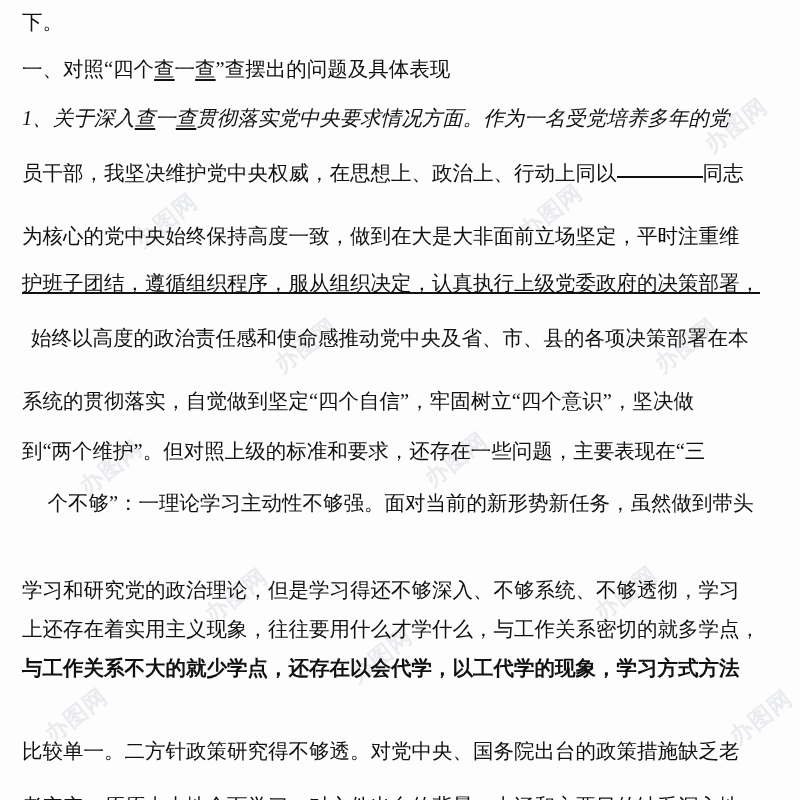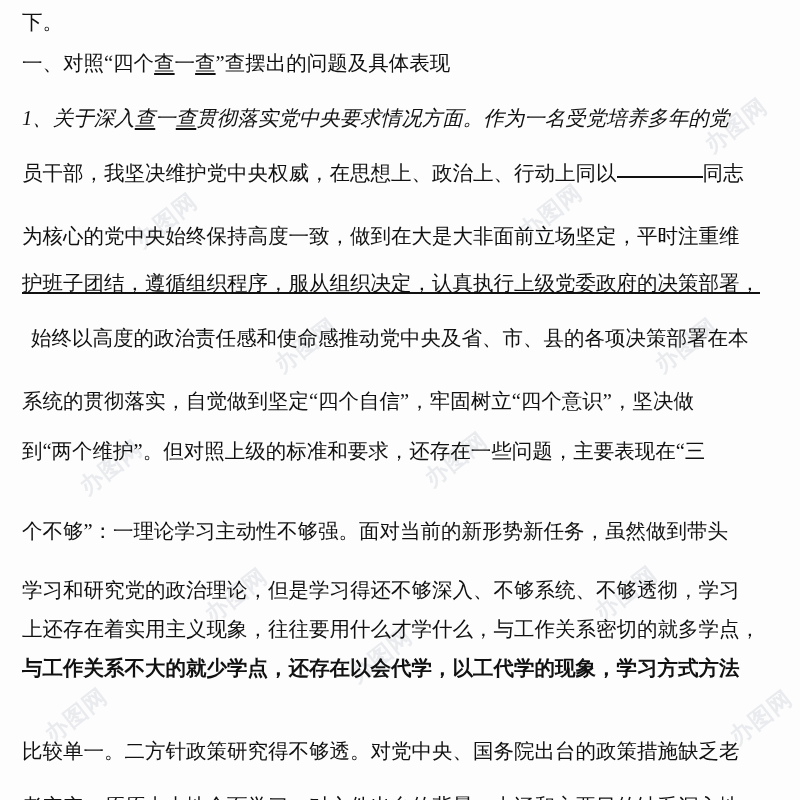--- a/index.html
+++ b/index.html
@@ -102,21 +102,21 @@
     <div class="wm" style="left:40px;  top:700px;">办图网</div>
     <div class="wm" style="left:700px; top:110px;">办图网</div>
   </div>
 
   <div id="doc" style="top: -22px;">
 
     <div class="line flow" style="top:31px;">
       <span>下。</span>
     </div>
 
-    <div class="line flow" style="top:72px;">
+    <div class="line flow" style="top:78px;">
       <span>一、对照“四个</span><span class="u">查</span><span>一</span><span class="u">查</span><span>”查摆出的问题及具体表现</span>
     </div>
 
     <div class="line flow" style="top:127px;font-style:italic;">
       <span>1、关于深入</span><span class="u">查</span><span>一</span><span class="u">查</span><span>贯彻落实党中央要求情况方面。作为一名受党培养多年的党</span>
     </div>
 
     <div class="line flow" style="top:182px;">
       <span>员干部，我坚决维护党中央权威，在思想上、政治上、行动上同以</span><span class="blankfill"></span><span>同志</span>
     </div>
@@ -134,21 +134,21 @@
     </div>
 
     <div class="line flow" style="top:410px;">
       <span>系统的贯彻落实，自觉做到坚定“四个自信”，牢固树立“四个意识”，坚决做</span>
     </div>
 
     <div class="line flow" style="top:460px;">
       <span>到“两个维护”。但对照上级的标准和要求，还存在一些问题，主要表现在“三</span>
     </div>
 
-    <div class="line flow" style="top:540px;">
+    <div class="line flow" style="top:512px;text-align:center;">
       <span>个不够”：一理论学习主动性不够强。面对当前的新形势新任务，虽然做到带头</span>
     </div>
 
     <div class="line flow" style="top:599px;">
       <span>学习和研究党的政治理论，但是学习得还不够深入、不够系统、不够透彻，学习</span>
     </div>
 
     <div class="line flow" style="top:622px;margin-top:16px;">
       <span>上还存在着实用主义现象，往往要用什么才学什么，与工作关系密切的就多学点，</span>
     </div>

